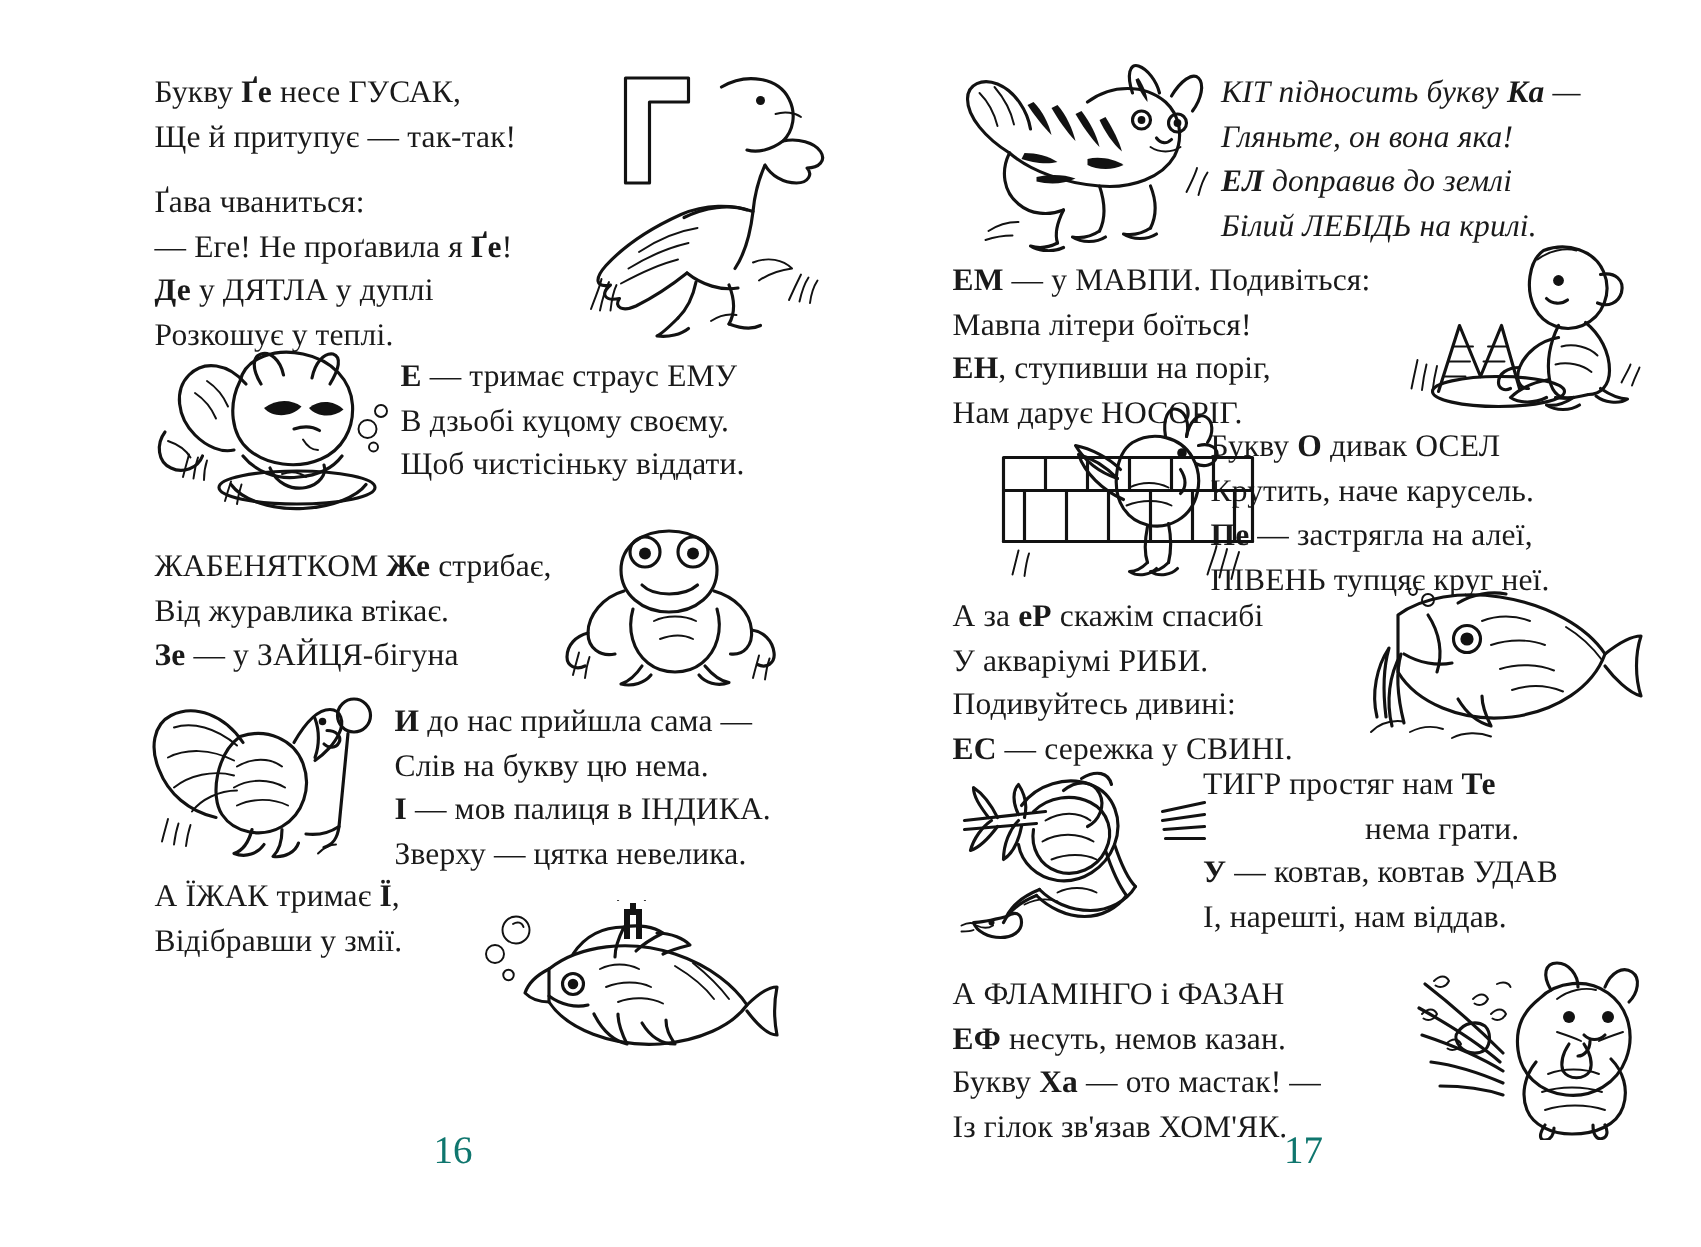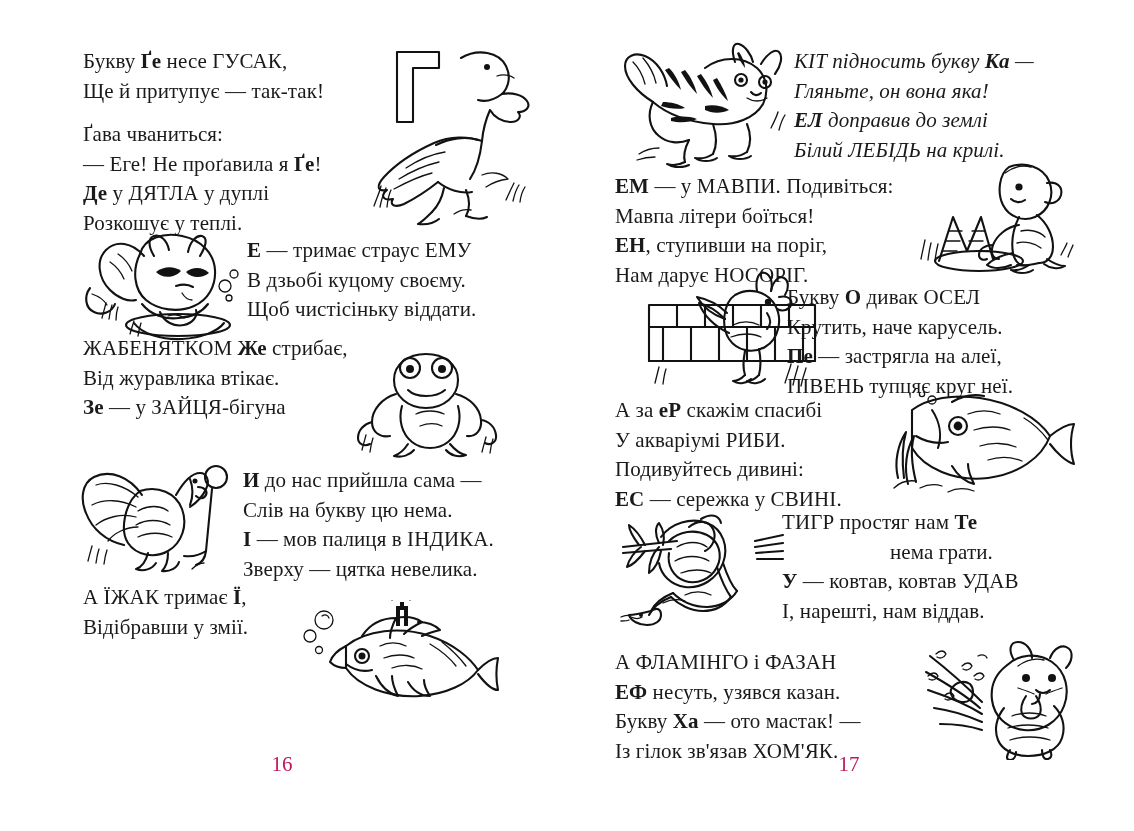--- a/index.html
+++ b/index.html
@@ -14,40 +14,41 @@
     position: relative;
     overflow: hidden;
     font-family: "Liberation Serif", "DejaVu Serif", serif;
     color: #111111;
   }
   .page {
     position: absolute;
     top: 0;
     height: 598px;
     width: 567px;
+    margin-left: 20px;
   }
   .page-left  { left: 0; }
   .page-right { left: 567px; }
 
   .stanza {
     position: absolute;
     font-size: 21px;
     line-height: 29.5px;
     color: #1a1a1a;
     white-space: pre;
     letter-spacing: 0.1px;
   }
   .stanza .ln { display: block; }
   .stanza b { font-weight: 700; }
   .indent { padding-left: 108px; }
 
   .page-num {
     position: absolute;
-    font-size: 21px;
-    color: #be185d;
+    font-size: 26px;
+    color: #0f766e;
     width: 120px;
     text-align: center;
   }
 
   .art {
     position: absolute;
     pointer-events: none;
   }
   .art svg { display: block; width: 100%; height: 100%; }
 
@@ -75,21 +76,21 @@
 <body>
 
 <div class="page page-left">
 
   <div class="stanza" style="left:83px; top:47px;"><span class="ln"><span>Букву </span><b>Ґе</b><span> несе ГУСАК,</span></span><span class="ln"><span>Ще й притупує — так-так!</span></span></div>
 
   <div class="stanza" style="left:83px; top:120px;"><span class="ln"><span>Ґава чваниться:</span></span><span class="ln"><span>— Еге! Не проґавила я </span><b>Ґе</b><span>!</span></span><span class="ln"><b>Де</b><span> у ДЯТЛА у дуплі</span></span><span class="ln"><span>Розкошує у теплі.</span></span></div>
 
   <div class="stanza" style="left:247px; top:236px;"><span class="ln"><b>Е</b><span> — тримає страус ЕМУ</span></span><span class="ln"><span>В дзьобі куцому своєму.</span></span><span class="ln"><span>Щоб чистісіньку віддати.</span></span></div>
 
-  <div class="stanza" style="left:83px; top:334px;"><span class="ln"><span>ЖАБЕНЯТКОМ </span><b>Же</b><span> стрибає,</span></span><span class="ln"><span>Від журавлика втікає.</span></span><span class="ln"><b>Зе</b><span> — у ЗАЙЦЯ-бігуна</span></span></div>
+  <div class="stanza" style="left:83px; top:363px;"><span class="ln"><span>ЖАБЕНЯТКОМ </span><b>Же</b><span> стрибає,</span></span><span class="ln"><span>Від журавлика втікає.</span></span><span class="ln"><b>Зе</b><span> — у ЗАЙЦЯ-бігуна</span></span></div>
 
   <div class="stanza" style="left:243px; top:466px;"><span class="ln"><b>И</b><span> до нас прийшла сама —</span></span><span class="ln"><span>Слів на букву цю нема.</span></span><span class="ln"><b>І</b><span> — мов палиця в ІНДИКА.</span></span><span class="ln"><span>Зверху — цятка невелика.</span></span></div>
 
   <div class="stanza" style="left:83px; top:583px;"><span class="ln"><span>А ЇЖАК тримає </span><b>Ї</b><span>,</span></span><span class="ln"><span>Відібравши у змії.</span></span></div>
 
 
   <div class="art" style="left:366px; top:40px; width:180px; height:190px;">
     <svg viewBox="0 0 180 190" aria-hidden="true">
       <path class="ink" d="M31 12 L73 12 L73 28 L47 28 L47 82 L31 82 Z"></path>
       <path class="ink" d="M95 18 C112 8 133 12 140 26 C145 36 143 47 136 54
@@ -232,21 +233,21 @@
   <div class="stanza" style="left:227px; top:47px;font-style:italic;"><span class="ln"><span>КІТ підносить букву </span><b>Ка</b><span> —</span></span><span class="ln"><span>Гляньте, он вона яка!</span></span><span class="ln"><b>ЕЛ</b><span> доправив до землі</span></span><span class="ln"><span>Білий ЛЕБІДЬ на крилі.</span></span></div>
 
   <div class="stanza" style="left:48px; top:172px;"><span class="ln"><b>ЕМ</b><span> — у МАВПИ. Подивіться:</span></span><span class="ln"><span>Мавпа літери боїться!</span></span><span class="ln"><b>ЕН</b><span>, ступивши на поріг,</span></span><span class="ln"><span>Нам дарує НОСОРІГ.</span></span></div>
 
   <div class="stanza" style="left:220px; top:283px;"><span class="ln"><span>Букву </span><b>О</b><span> дивак ОСЕЛ</span></span><span class="ln"><span>Крутить, наче карусель.</span></span><span class="ln"><b>Пе</b><span> — застрягла на алеї,</span></span><span class="ln"><span>ПІВЕНЬ тупцяє круг неї.</span></span></div>
 
   <div class="stanza" style="left:48px; top:396px;"><span class="ln"><span>А за </span><b>еР</b><span> скажім спасибі</span></span><span class="ln"><span>У акваріумі РИБИ.</span></span><span class="ln"><span>Подивуйтесь дивині:</span></span><span class="ln"><b>ЕС</b><span> — сережка у СВИНІ.</span></span></div>
 
   <div class="stanza" style="left:215px; top:508px;"><span class="ln"><span>ТИГР простяг нам </span><b>Те</b></span><span class="ln indent"><span>нема грати.</span></span><span class="ln"><b>У</b><span> — ковтав, ковтав УДАВ</span></span><span class="ln"><span>І, нарешті, нам віддав.</span></span></div>
 
-  <div class="stanza" style="left:48px; top:648px;"><span class="ln"><span>А ФЛАМІНГО і ФАЗАН</span></span><span class="ln"><b>ЕФ</b><span> несуть, узявся казан.</span></span><span class="ln"><span>Букву </span><b>Ха</b><span> — ото мастак! —</span></span><span class="ln"><span>Із гілок зв'язав ХОМ'ЯК.</span></span></div>
+  <div class="stanza" style="left:48px; top:648px;"><span class="ln"><span>А ФЛАМІНГО і ФАЗАН</span></span><span class="ln"><b>ЕФ</b><span> несуть, немов казан.</span></span><span class="ln"><span>Букву </span><b>Ха</b><span> — ото мастак! —</span></span><span class="ln"><span>Із гілок зв'язав ХОМ'ЯК.</span></span></div>
 
   <div class="art" style="left:42px; top:38px; width:185px; height:130px;">
     <svg viewBox="0 0 185 130" aria-hidden="true">
       <path class="ink" d="M96 30 C112 18 134 18 148 30 C158 39 160 54 154 66
                            C146 80 126 88 104 86 C80 84 58 76 44 64"></path>
       <path class="ink" d="M126 24 C122 12 124 4 130 6 C136 8 142 16 144 24"></path>
       <path class="ink" d="M152 26 C158 16 166 10 170 14 C174 18 172 28 166 36"></path>
       <circle class="ink" cx="132" cy="42" r="6"></circle>
       <circle class="ink-fill" cx="132" cy="42" r="2.6"></circle>
       <circle class="ink" cx="156" cy="44" r="6"></circle>

